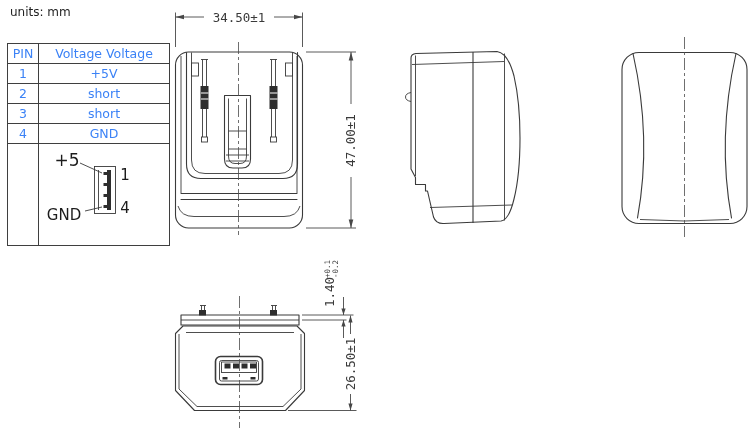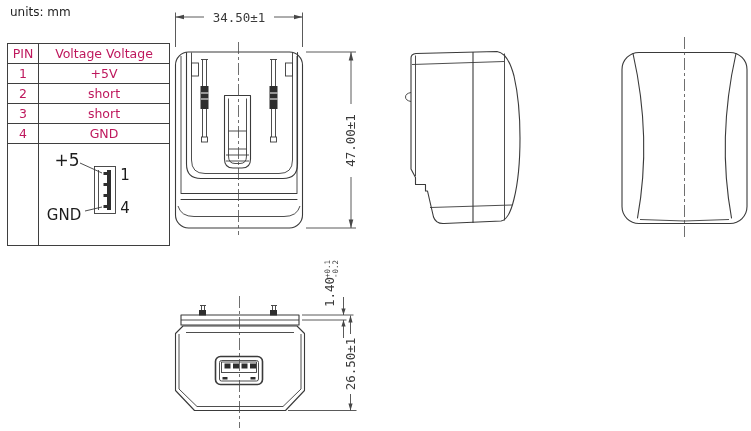--- a/index.html
+++ b/index.html
@@ -9,21 +9,21 @@
   }
   .units {
     position:absolute; left:10px; top:5px; font-size:12px; color:#1f1f1f;
   }
   .pin-table {
     position:absolute; left:7px; top:43px; width:163px;
     border-collapse:collapse; table-layout:fixed;
   }
   .pin-table th, .pin-table td {
     border:1.2px solid #3f3f3f; font-size:12.5px; font-weight:400;
-    color:#be185d; text-align:center; padding:0; height:19px; line-height:19px;
+    color:#3b82f6; text-align:center; padding:0; height:19px; line-height:19px;
   }
   .pin-table .col-pin { width:31px; }
   .pin-table .diagram-row td { height:100px; line-height:normal; vertical-align:top; }
   svg.drawing { position:absolute; left:0; top:0; }
   .line  { stroke:#3a3a3a; stroke-width:1.1; fill:none; stroke-linejoin:round; stroke-linecap:round; }
   .thin  { stroke:#3a3a3a; stroke-width:0.9; fill:none; }
   .solid { fill:#2e2e2e; stroke:none; }
   .white-hair { stroke:#ffffff; stroke-width:1; fill:none; }
   .cline { stroke:#4a4a4a; stroke-width:0.8; fill:none; stroke-dasharray:12 3 3 3; }
   .dim   { stroke:#474747; stroke-width:0.9; fill:none; }

